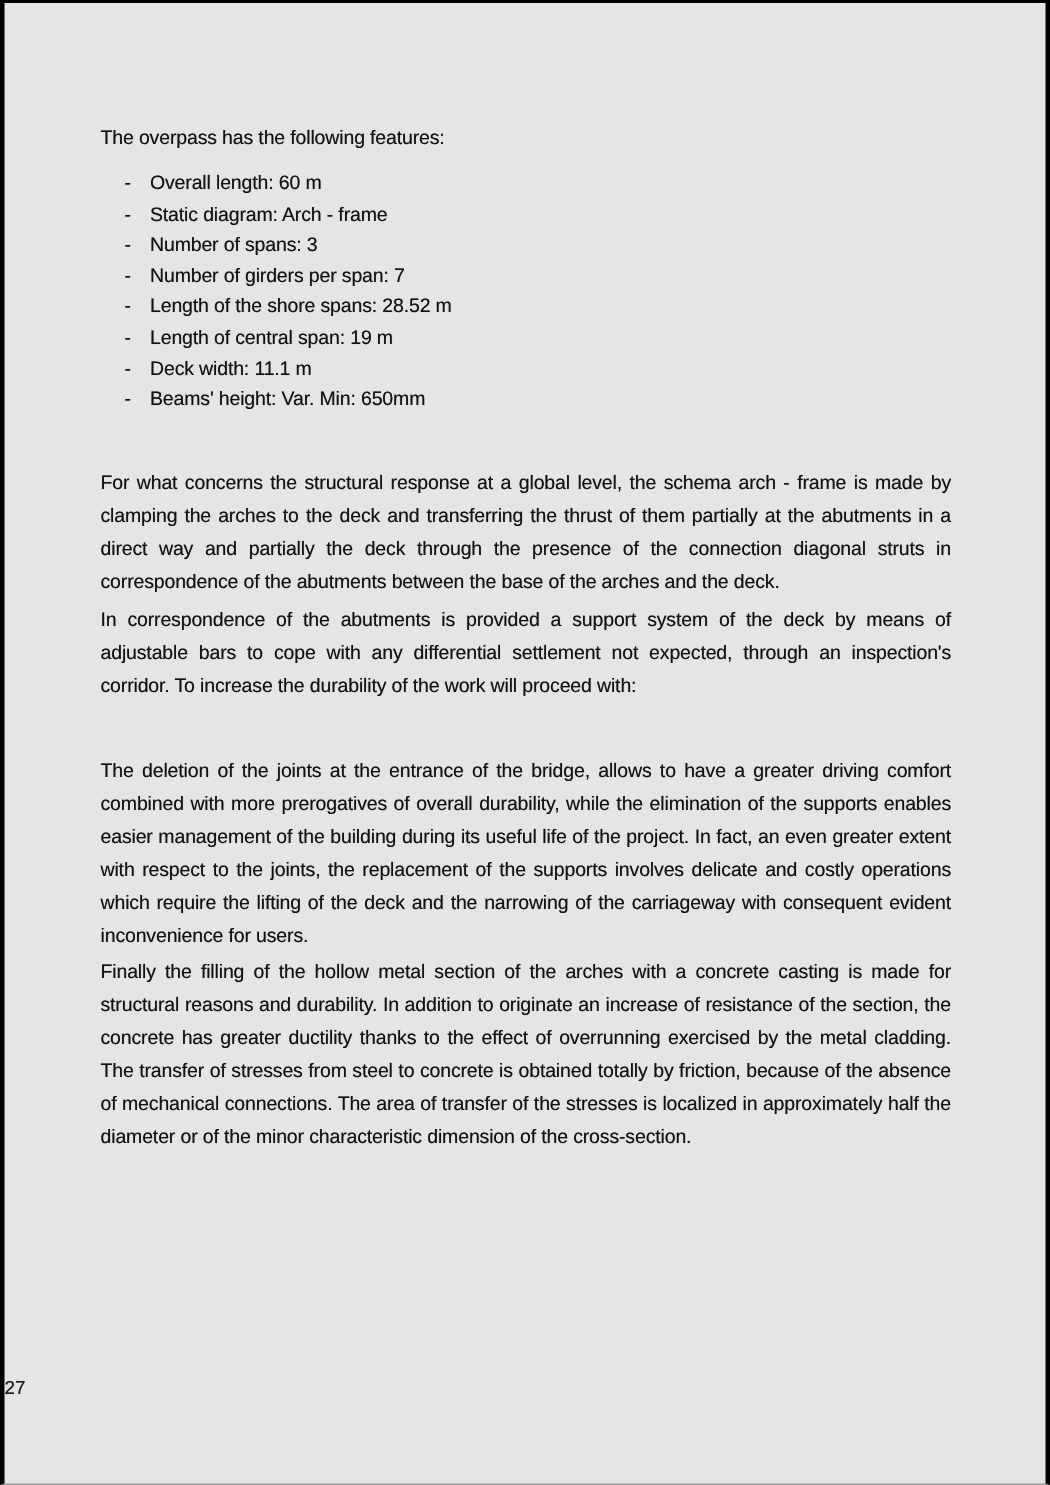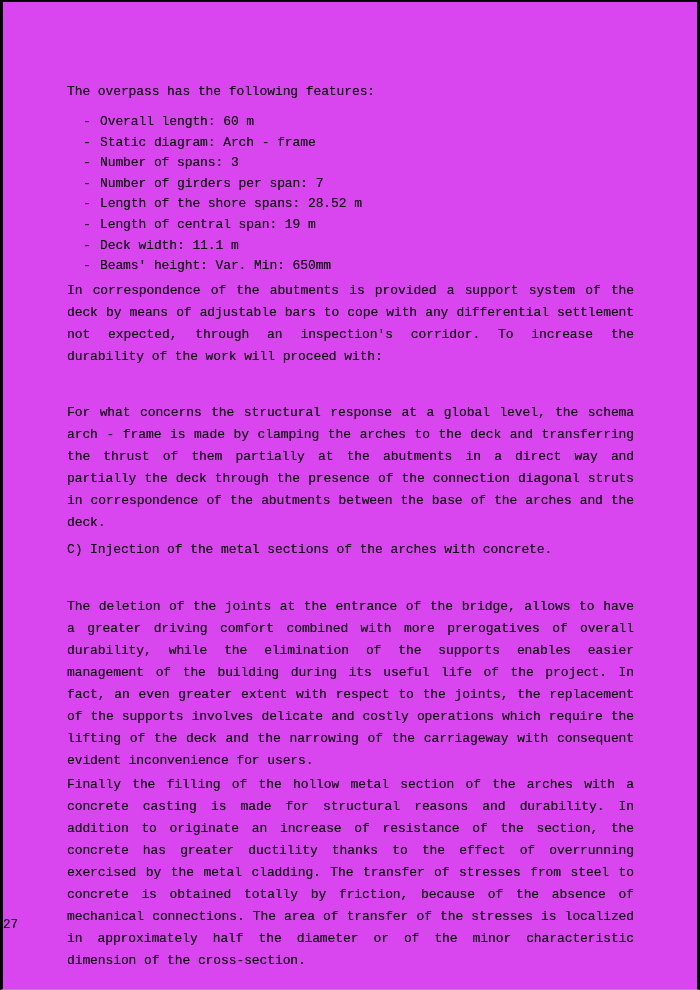--- a/index.html
+++ b/index.html
@@ -6,26 +6,26 @@
   html, body {
     margin: 0;
     padding: 0;
     background: #ffffff;
   }
   .page {
     position: relative;
     width: 700px;
     height: 990px;
     box-sizing: border-box;
-    background: #d946ef;
+    background: #e5e5e5;
     border-top: 2px solid #000000;
     border-left: 3px solid #000000;
     border-right: 3px solid #000000;
     border-bottom: 1px solid #9a9a9a;
-    font-family: Liberation Mono, monospace;
+    font-family: Liberation Sans, sans-serif;
     color: #121212;
     overflow: hidden;
   }
   .content {
     position: absolute;
     left: 64px;
     top: 79px;
     width: 567px;
     text-shadow: 0 0 0.45px rgba(0,0,0,0.55);
   }
@@ -119,25 +119,24 @@
       <div class="feature-item">
         <span class="dash">-</span>
         <span class="feature-text">Deck width: 11.1 m</span>
       </div>
       <div class="feature-item">
         <span class="dash">-</span>
         <span class="feature-text">Beams' height: Var. Min: 650mm</span>
       </div>
     </div>
 
+    <p class="para p1">For what concerns the structural response at a global level, the schema arch - frame is made by clamping the arches to the deck and transferring the thrust of them partially at the abutments in a direct way and partially the deck through the presence of the connection diagonal struts in correspondence of the abutments between the base of the arches and the deck.</p>
+
     <p class="para p2">In correspondence of the abutments is provided a support system of the deck by means of adjustable bars to cope with any differential settlement not expected, through an inspection's corridor. To increase the durability of the work will proceed with:</p>
 
-    <p class="para p1">For what concerns the structural response at a global level, the schema arch - frame is made by clamping the arches to the deck and transferring the thrust of them partially at the abutments in a direct way and partially the deck through the presence of the connection diagonal struts in correspondence of the abutments between the base of the arches and the deck.</p>
-
-    <p class="abc">C) Injection of the metal sections of the arches with concrete.</p>
 
     <p class="para p3">The deletion of the joints at the entrance of the bridge, allows to have a greater driving comfort combined with more prerogatives of overall durability, while the elimination of the supports enables easier management of the building during its useful life of the project. In fact, an even greater extent with respect to the joints, the replacement of the supports involves delicate and costly operations which require the lifting of the deck and the narrowing of the carriageway with consequent evident inconvenience for users.</p>
 
     <p class="para p4">Finally the filling of the hollow metal section of the arches with a concrete casting is made for structural reasons and durability. In addition to originate an increase of resistance of the section, the concrete has greater ductility thanks to the effect of overrunning exercised by the metal cladding. The transfer of stresses from steel to concrete is obtained totally by friction, because of the absence of mechanical connections. The area of transfer of the stresses is localized in approximately half the diameter or of the minor characteristic dimension of the cross-section.</p>
 
   </div>
 
   <div class="page-number">27</div>
 </div>
 

